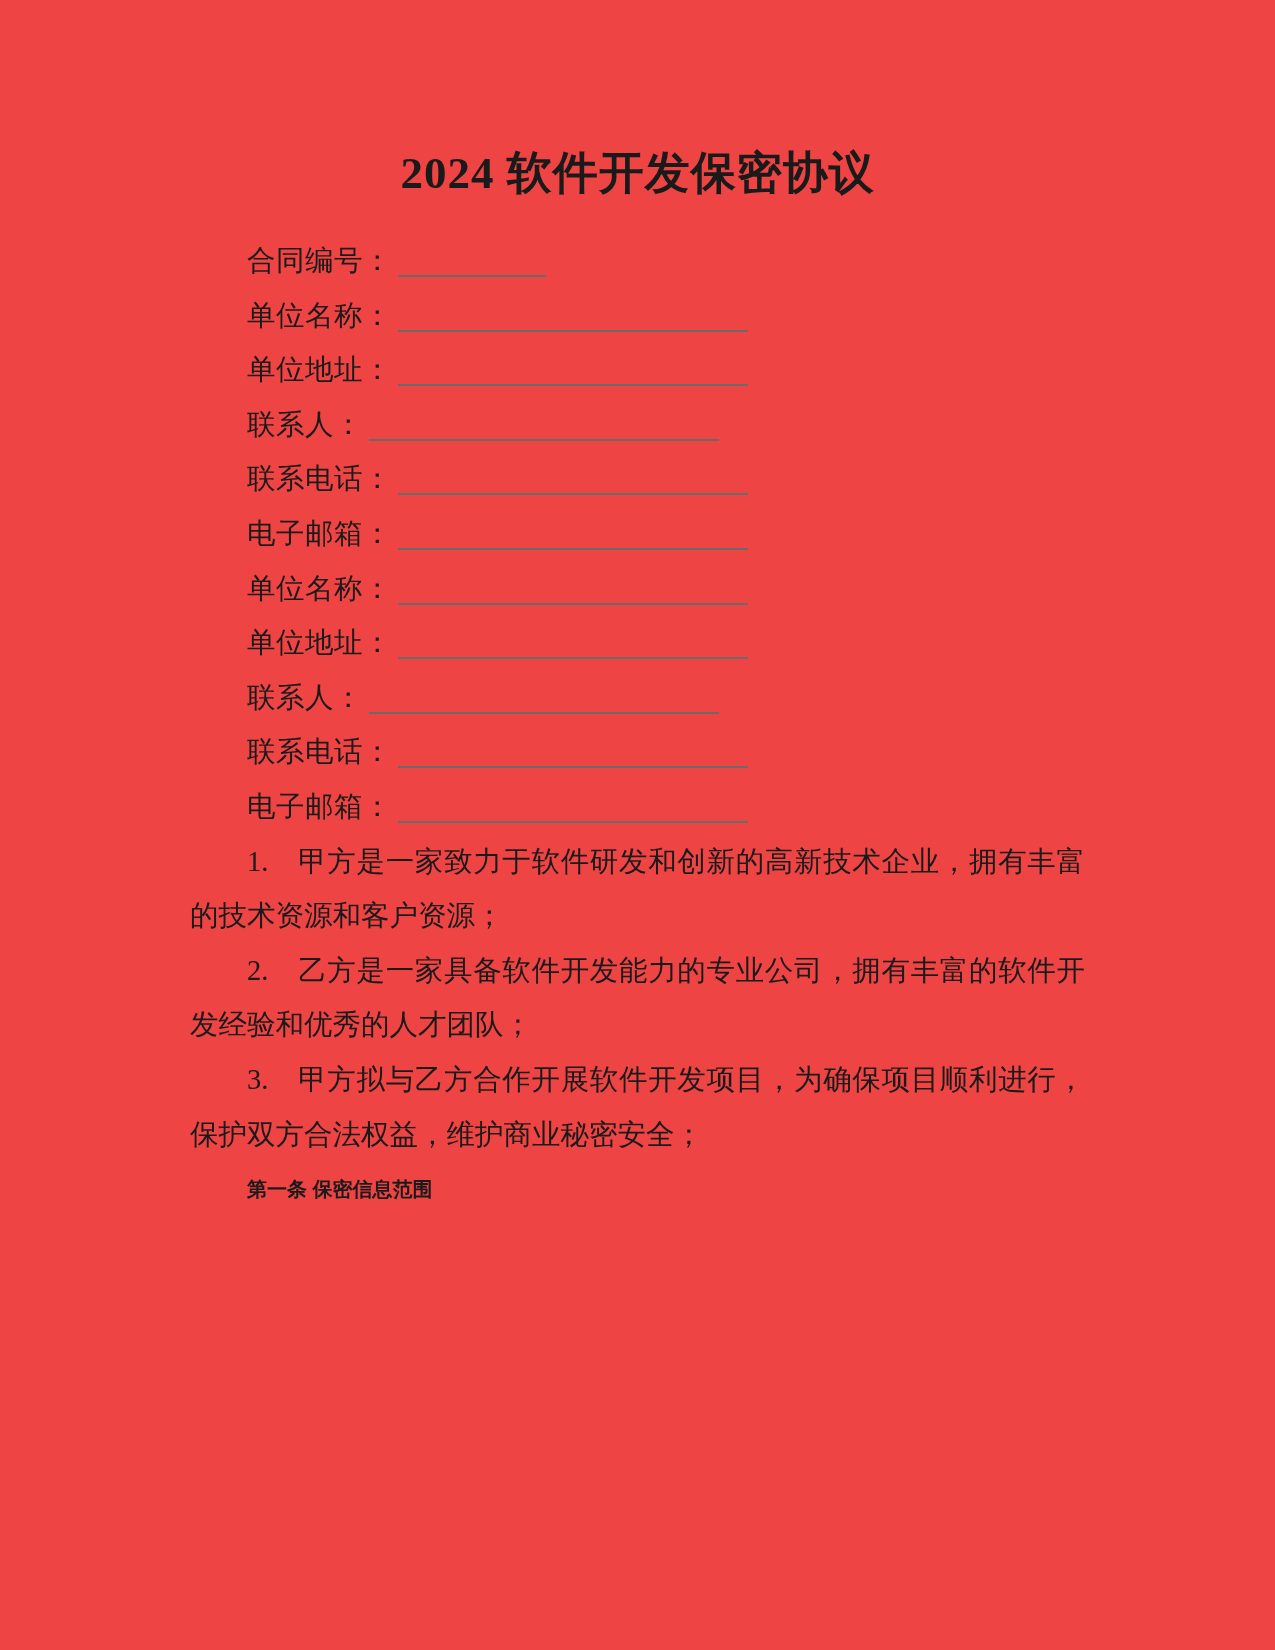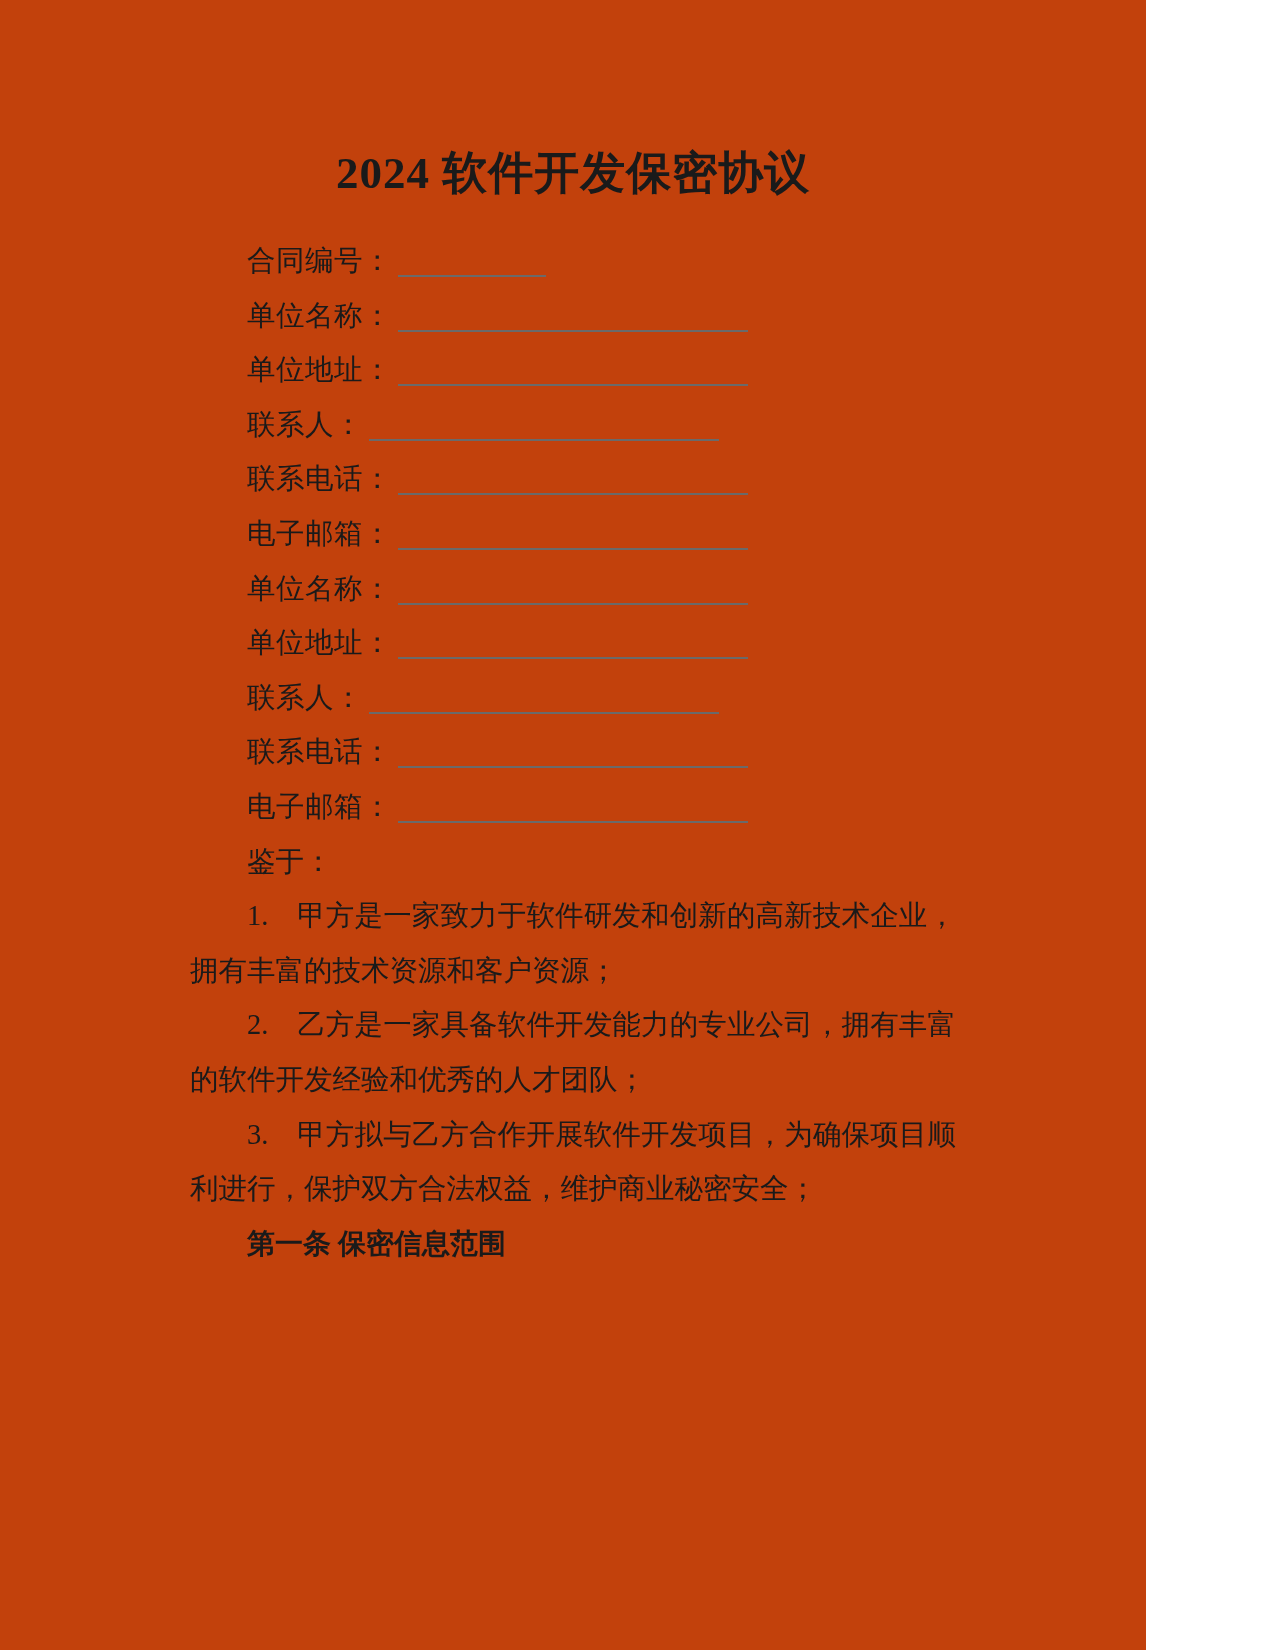--- a/index.html
+++ b/index.html
@@ -8,24 +8,24 @@
     background: #ffffff;
   }
   body {
     width: 1275px;
     height: 1650px;
     font-family: "Liberation Serif", serif;
     color: #1a1a1a;
   }
   .page {
     position: relative;
-    width: 1146px;
+    width: 1275px;
     height: 1650px;
     overflow: hidden;
-    background: #c2410c;
+    background: #ef4444;
   }
   .title {
     margin: 140px 0 0 0;
     text-align: center;
     font-size: 45px;
     line-height: 66px;
     font-weight: bold;
     letter-spacing: 1px;
   }
   .content {
@@ -51,23 +51,23 @@
   }
   .fill-line.short { width: 148px; }
   .fill-line.long  { width: 350px; }
   .para {
     margin: 0;
     text-indent: 57px;
   }
   .section-heading {
     margin: 0;
     text-indent: 57px;
-    font-family: Liberation Serif, serif;
+    font-family: Liberation Sans, sans-serif;
     font-weight: bold;
-    font-size: 28px;
+    font-size: 20px;
   }
 </style>
 </head>
 <body>
 
 <div class="page">
   <h1 class="title">2024 软件开发保密协议</h1>
 
   <div class="content">
 
@@ -110,21 +110,20 @@
 
   <div class="form-row">
     <span class="form-label">联系电话：</span><span class="fill-line long"></span>
   </div>
 
   <div class="form-row">
     <span class="form-label">电子邮箱：</span><span class="fill-line long"></span>
   </div>
 </div>
 
-    <p class="para">鉴于：</p>
 
     <div>
   <p class="para">1.　甲方是一家致力于软件研发和创新的高新技术企业，拥有丰富的技术资源和客户资源；</p>
 
   <p class="para">2.　乙方是一家具备软件开发能力的专业公司，拥有丰富的软件开发经验和优秀的人才团队；</p>
 
   <p class="para">3.　甲方拟与乙方合作开展软件开发项目，为确保项目顺利进行，保护双方合法权益，维护商业秘密安全；</p>
 
 </div>
 

